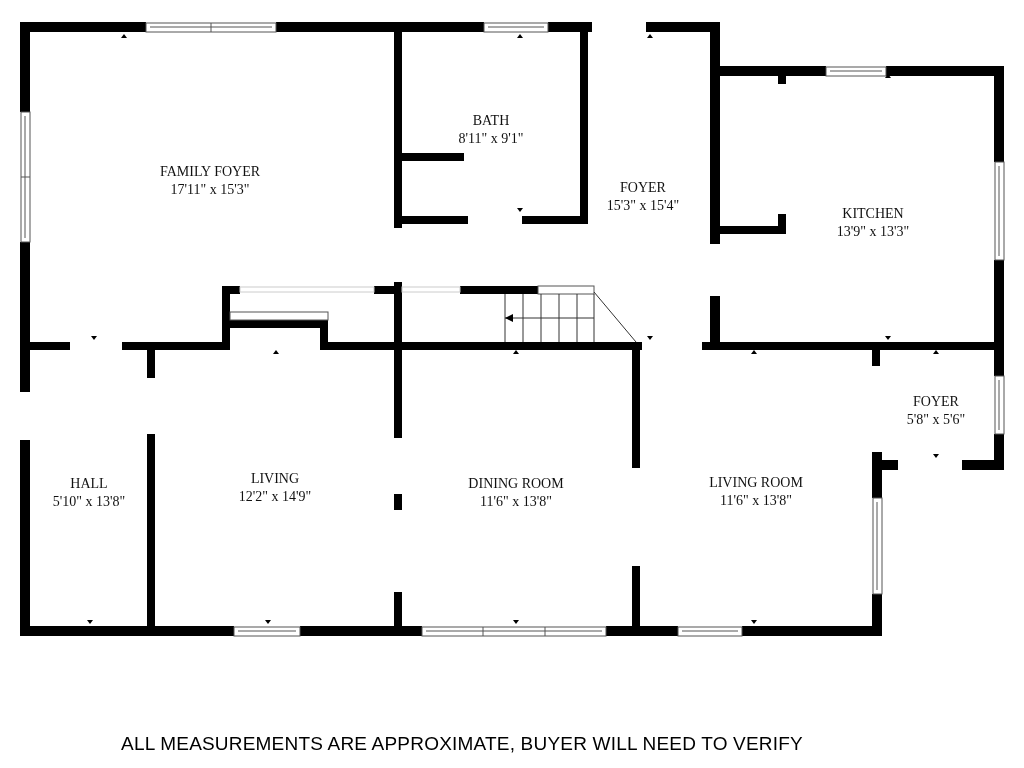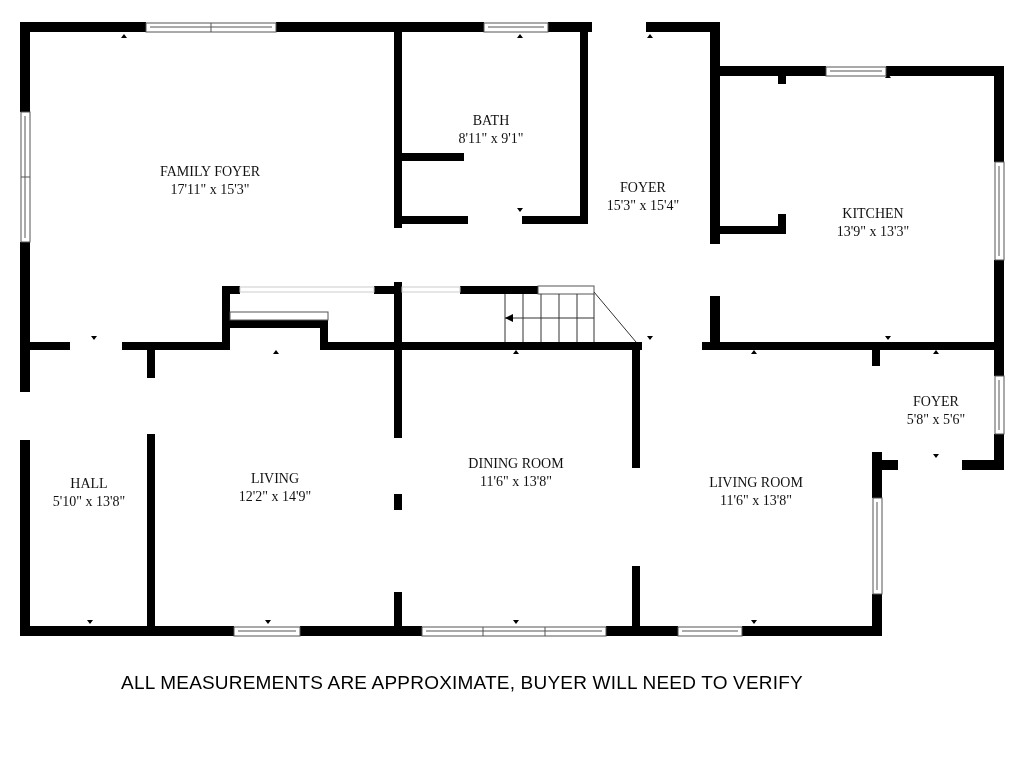--- a/index.html
+++ b/index.html
@@ -4,21 +4,21 @@
 <style>
   html, body { margin:0; padding:0; background:#ffffff; }
   body { width:1024px; height:768px; position:relative; overflow:hidden; font-family:"Liberation Sans", sans-serif; }
   #plan { position:absolute; left:0; top:0; width:1024px; height:768px; }
   .wall { fill:#000000; }
   .win { fill:#ffffff; stroke:#555555; stroke-width:1; }
   .winline { stroke:#555555; stroke-width:1; }
   .stair { stroke:#333333; stroke-width:1; fill:none; }
   .marker { fill:#000000; }
   .room-label { position:absolute; text-align:center; color:#111111; font-size:14px; line-height:18px; transform:translateX(-50%); white-space:nowrap;font-family:Liberation Serif, serif; }
-  .disclaimer { position:absolute; left:0; width:924px; top:672px; text-align:center; font-size:19px; color:#000000; letter-spacing:0.2px; }
+  .disclaimer { position:absolute; left:0; width:924px; top:733px; text-align:center; font-size:19px; color:#000000; letter-spacing:0.2px; }
 </style>
 </head>
 <body>
 
 <svg id="plan" viewBox="0 0 1024 768" xmlns="http://www.w3.org/2000/svg">
   <g>
 
     <rect class="wall" x="20" y="22" width="126" height="10"></rect>
     <rect class="wall" x="276" y="22" width="208" height="10"></rect>
     <rect class="wall" x="548" y="22" width="44" height="10"></rect>
@@ -166,21 +166,21 @@
   <div>13'9" x 13'3"</div>
 </div>
 <div class="room-label" style="left:89px;top:475px;">
   <div>HALL</div>
   <div>5'10" x 13'8"</div>
 </div>
 <div class="room-label" style="left:275px;top:470px;">
   <div>LIVING</div>
   <div>12'2" x 14'9"</div>
 </div>
-<div class="room-label" style="left:516px;top:455px;">
+<div class="room-label" style="left:516px;top:475px;">
   <div>DINING ROOM</div>
   <div>11'6" x 13'8"</div>
 </div>
 <div class="room-label" style="left:756px;top:474px;">
   <div>LIVING ROOM</div>
   <div>11'6" x 13'8"</div>
 </div>
 <div class="room-label" style="left:936px;top:393px;">
   <div>FOYER</div>
   <div>5'8" x 5'6"</div>

